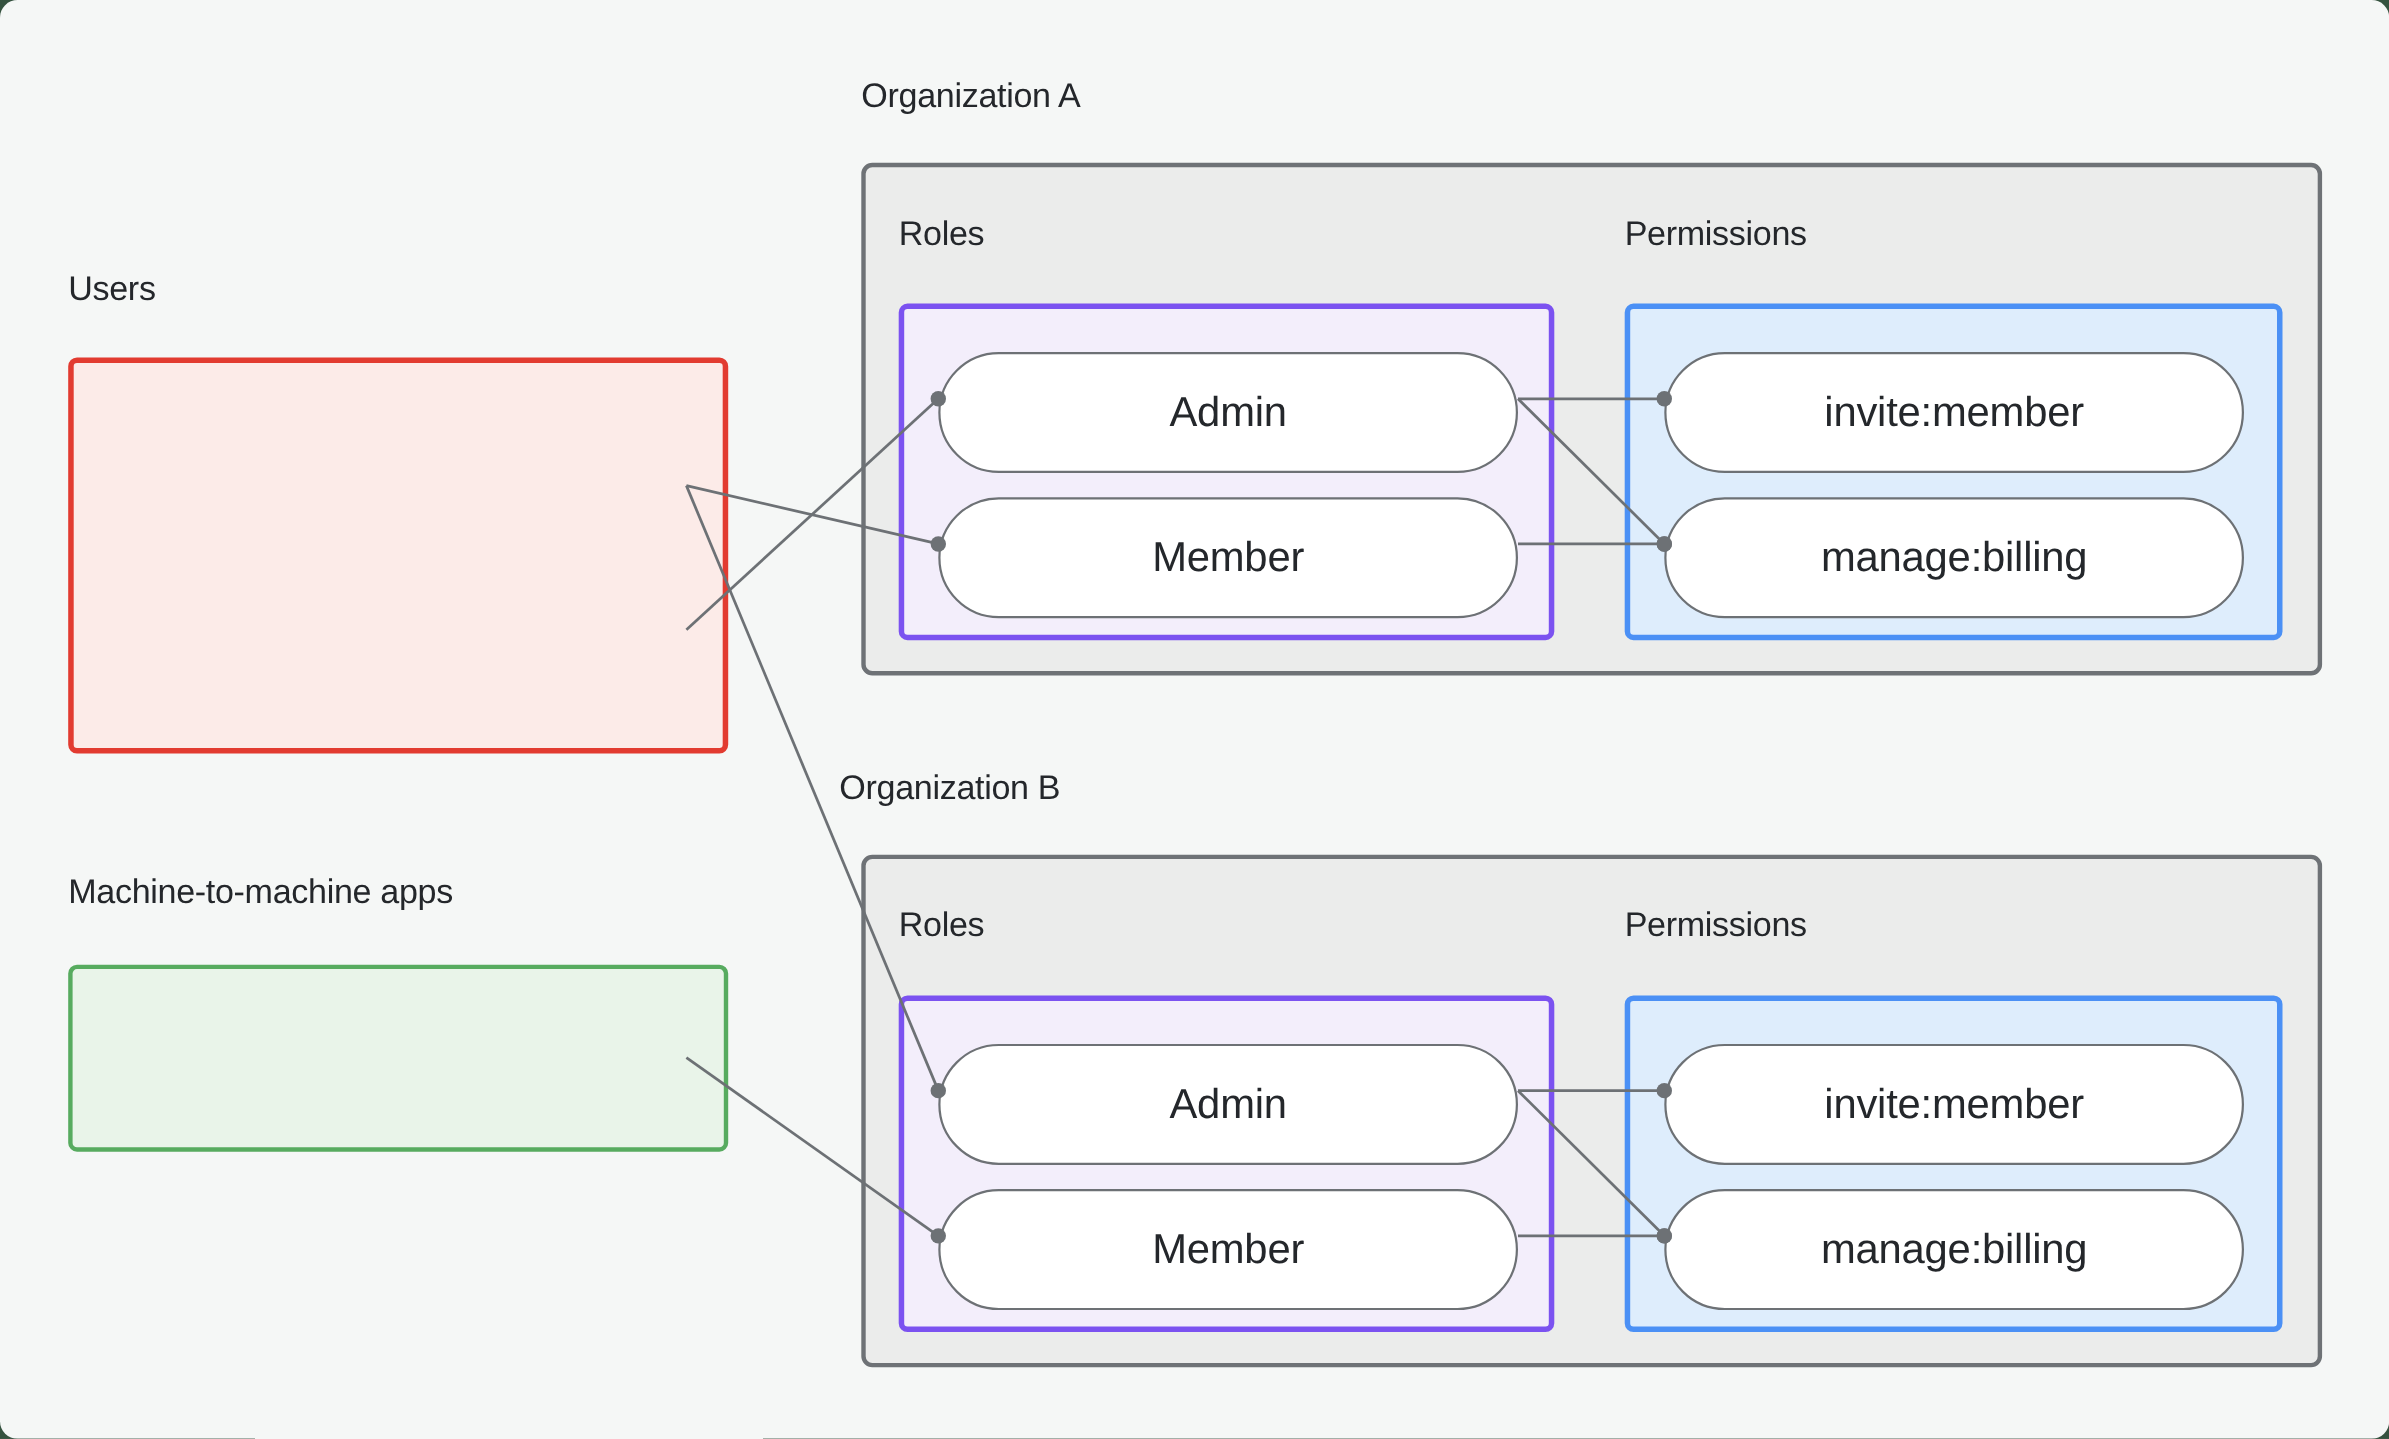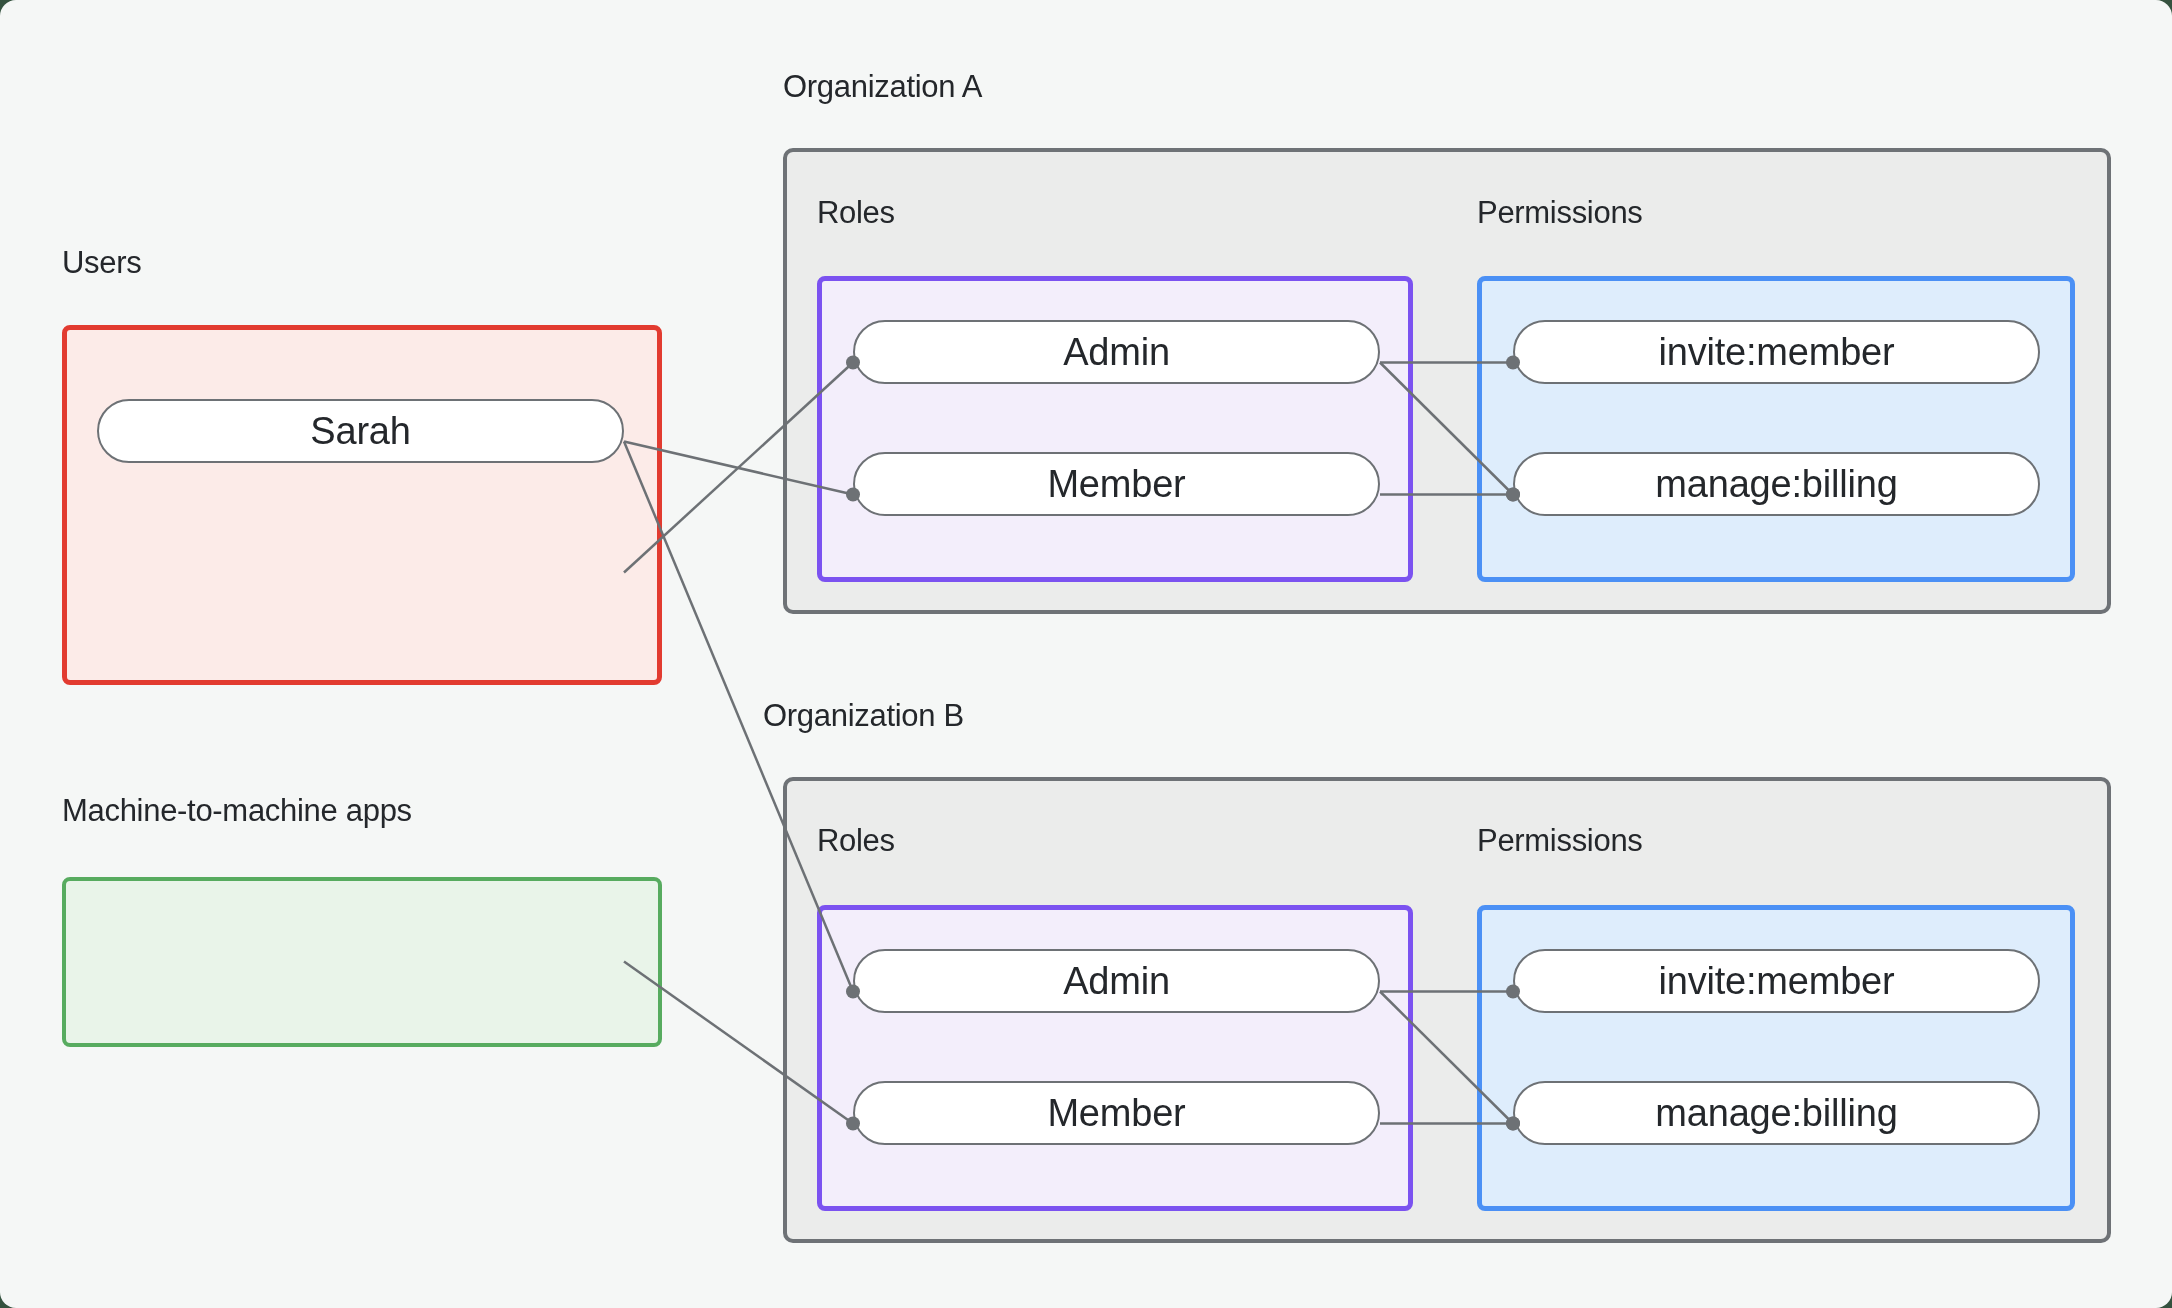--- a/index.html
+++ b/index.html
@@ -64,21 +64,21 @@
     left: 1477px; width: 598px; height: 306px;
     background: var(--perms-fill, #deedfc);
     border: 5px solid var(--perms-border, #4b90f5);
     border-radius: 8px;
   }
   .org-a-roles, .org-a-perms { top: 276px; }
   .org-b-roles, .org-b-perms { top: 905px; }
   .pill {
     position: absolute;
     box-sizing: border-box;
-    width: 527px; height: 64px;
+    width: 527px; height: 110px;
     background: var(--pill-fill, #ffffff);
     border: 2.5px solid var(--outline-gray, #6d7175);
     border-radius: 999px;
     display: flex;
     align-items: center;
     justify-content: center;
     font-size: 38px;
     color: var(--text, #24272b);
     letter-spacing: -0.2px;
     white-space: nowrap;
@@ -123,23 +123,20 @@
     stroke: none;
   }
 </style>
 </head>
 <body>
 
 <div class="card">
 
   <div class="diagram-label users-label">Users</div>
   <div class="group-box users-box"></div>
-  <div class="pill pill-sarah">
-    <span>Sarah</span>
-  </div>
 
   <div class="diagram-label m2m-label">Machine-to-machine apps</div>
   <div class="group-box m2m-box"></div>
 
   <div class="diagram-label org-a-label">Organization A</div>
   <div class="org-box org-a-box"></div>
   <div class="diagram-label roles-a-label">Roles</div>
   <div class="roles-box org-a-roles"></div>
   <div class="pill pill-orgA-admin">
     <span>Admin</span>

